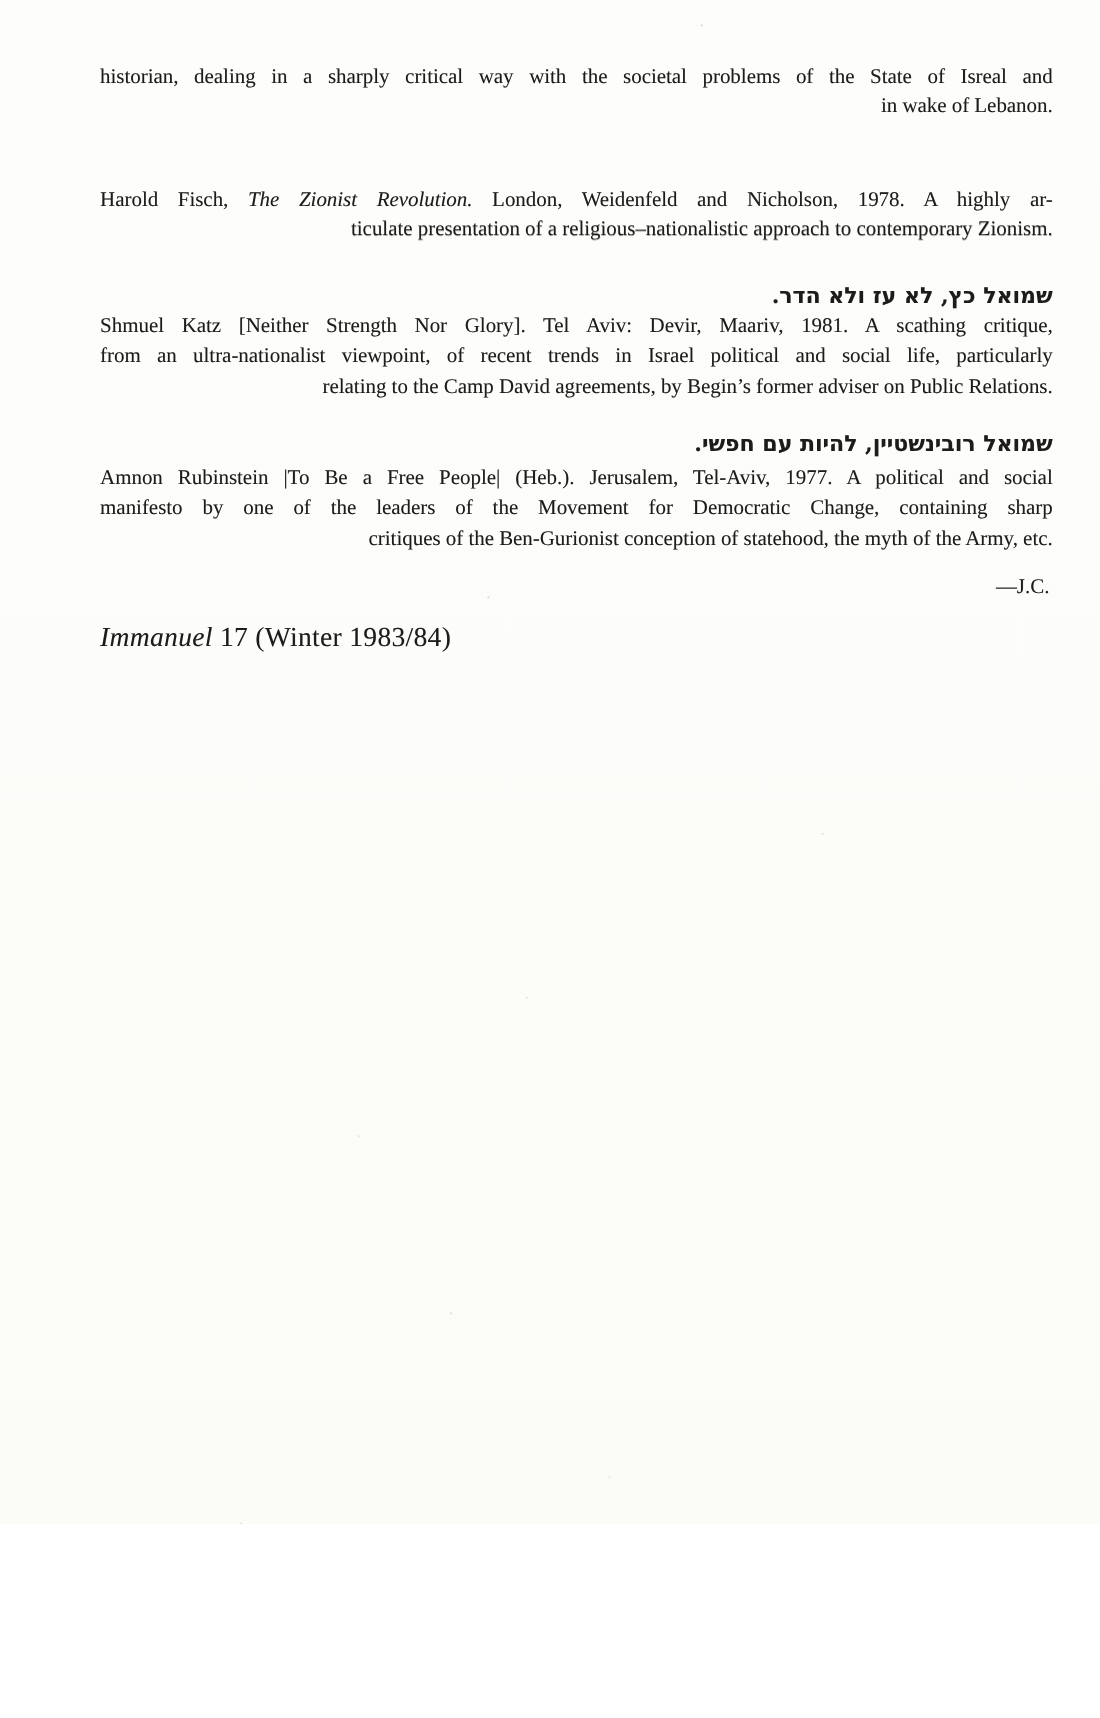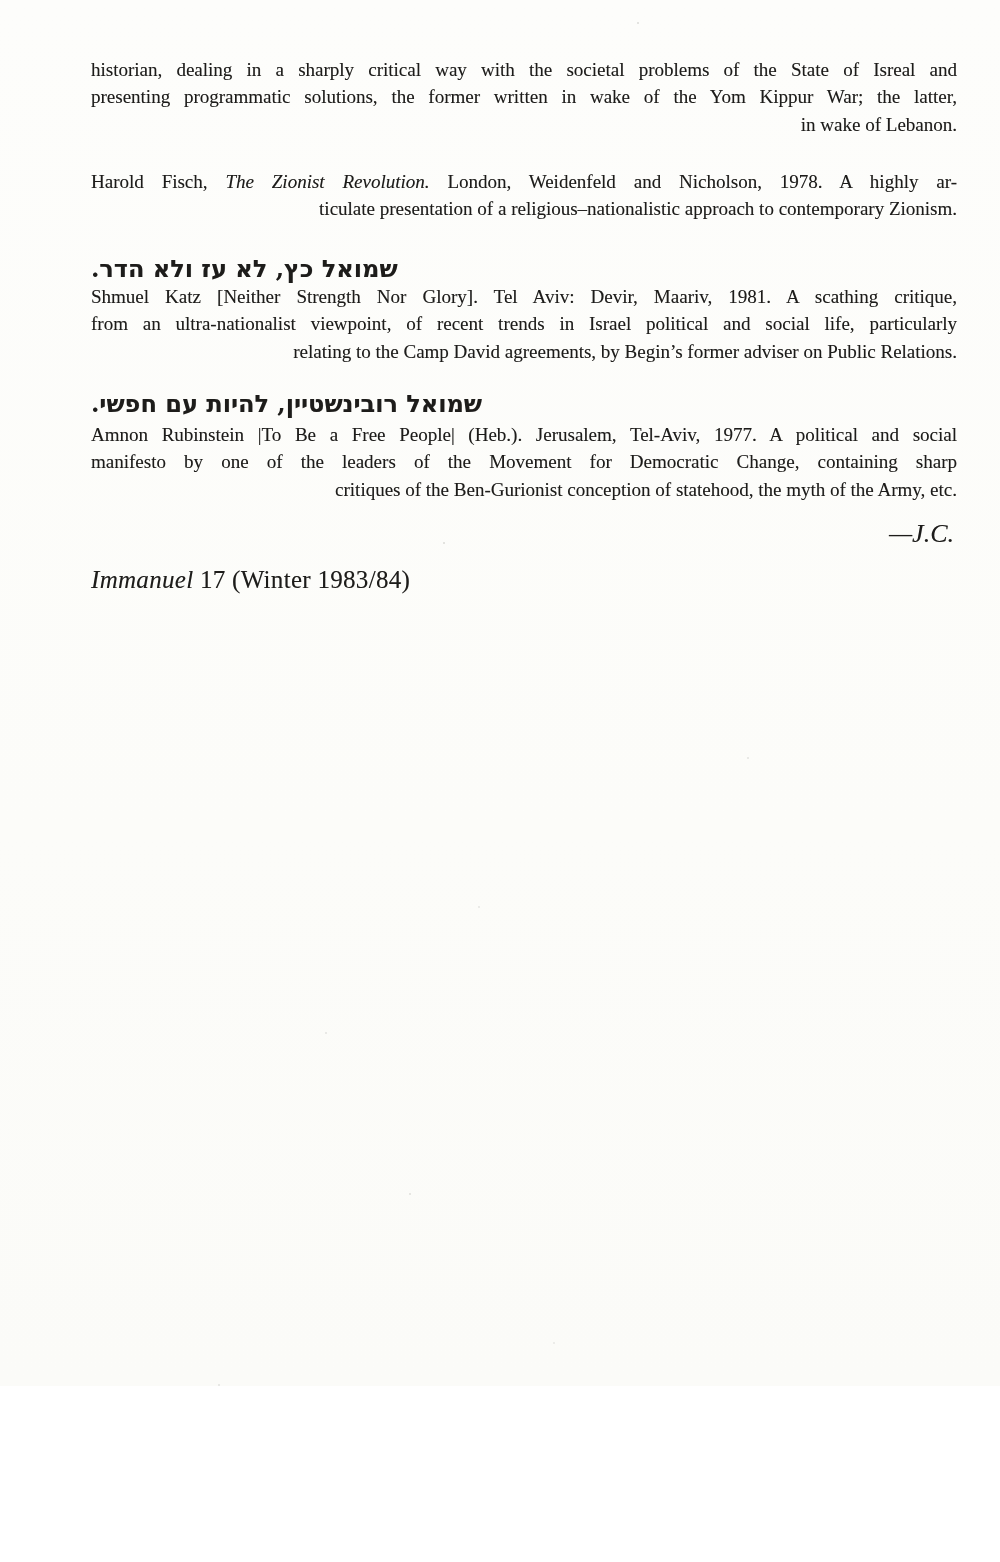--- a/index.html
+++ b/index.html
@@ -27,33 +27,32 @@
     line-height: 27.4px;
   }
   .tl { text-align: right; }
   .tl.j {
     text-align: justify;
     text-align-last: justify;
   }
   .it { font-style: italic; }
   .hebrew {
     direction: rtl;
-    text-align: left;
+    text-align: right;
     font-weight: 700;
-    font-size: 24px;
+    font-size: 20px;
     line-height: 27px;
     font-family: "DejaVu Serif", "DejaVu Sans", serif;
   }
   .signature {
     text-align: right;
-    font-size: 26px;
+    font-size: 19px;
     line-height: 27.4px;
     padding-right: 3px;
     box-sizing: border-box;
-    font-style: italic;
   }
   .footer-line {
     font-size: 25px;
     line-height: 28px;
     letter-spacing: 0.3px;
   }
   .pagenum {
     position: absolute;
     left: 84px;
     top: 1508px;
@@ -70,21 +69,20 @@
     opacity: 0.3;
   }
 </style>
 </head>
 <body>
 
 <div class="page">
 
   <div class="block body-para" style="top:56px">
       <div class="tl j"><span>historian, dealing in a sharply critical way with the societal problems of the State of Isreal and</span></div>
-      <div class="tl j"><span>presenting programmatic solutions, the former written in wake of the Yom Kippur War; the latter,</span></div>
       <div class="tl"><span>in wake of Lebanon.</span></div>
     </div>
 
   <div class="block body-para" style="top:168px">
       <div class="tl j"><span>Harold Fisch, </span><span class="it">The Zionist Revolution.</span><span> London, Weidenfeld and Nicholson, 1978. A highly ar-</span></div>
       <div class="tl"><span>ticulate presentation of a religious–nationalistic approach to contemporary Zionism.</span></div>
     </div>
 
   <div class="block hebrew" style="top:255px">שמואל כץ, לא עז ולא הדר.</div>
 

